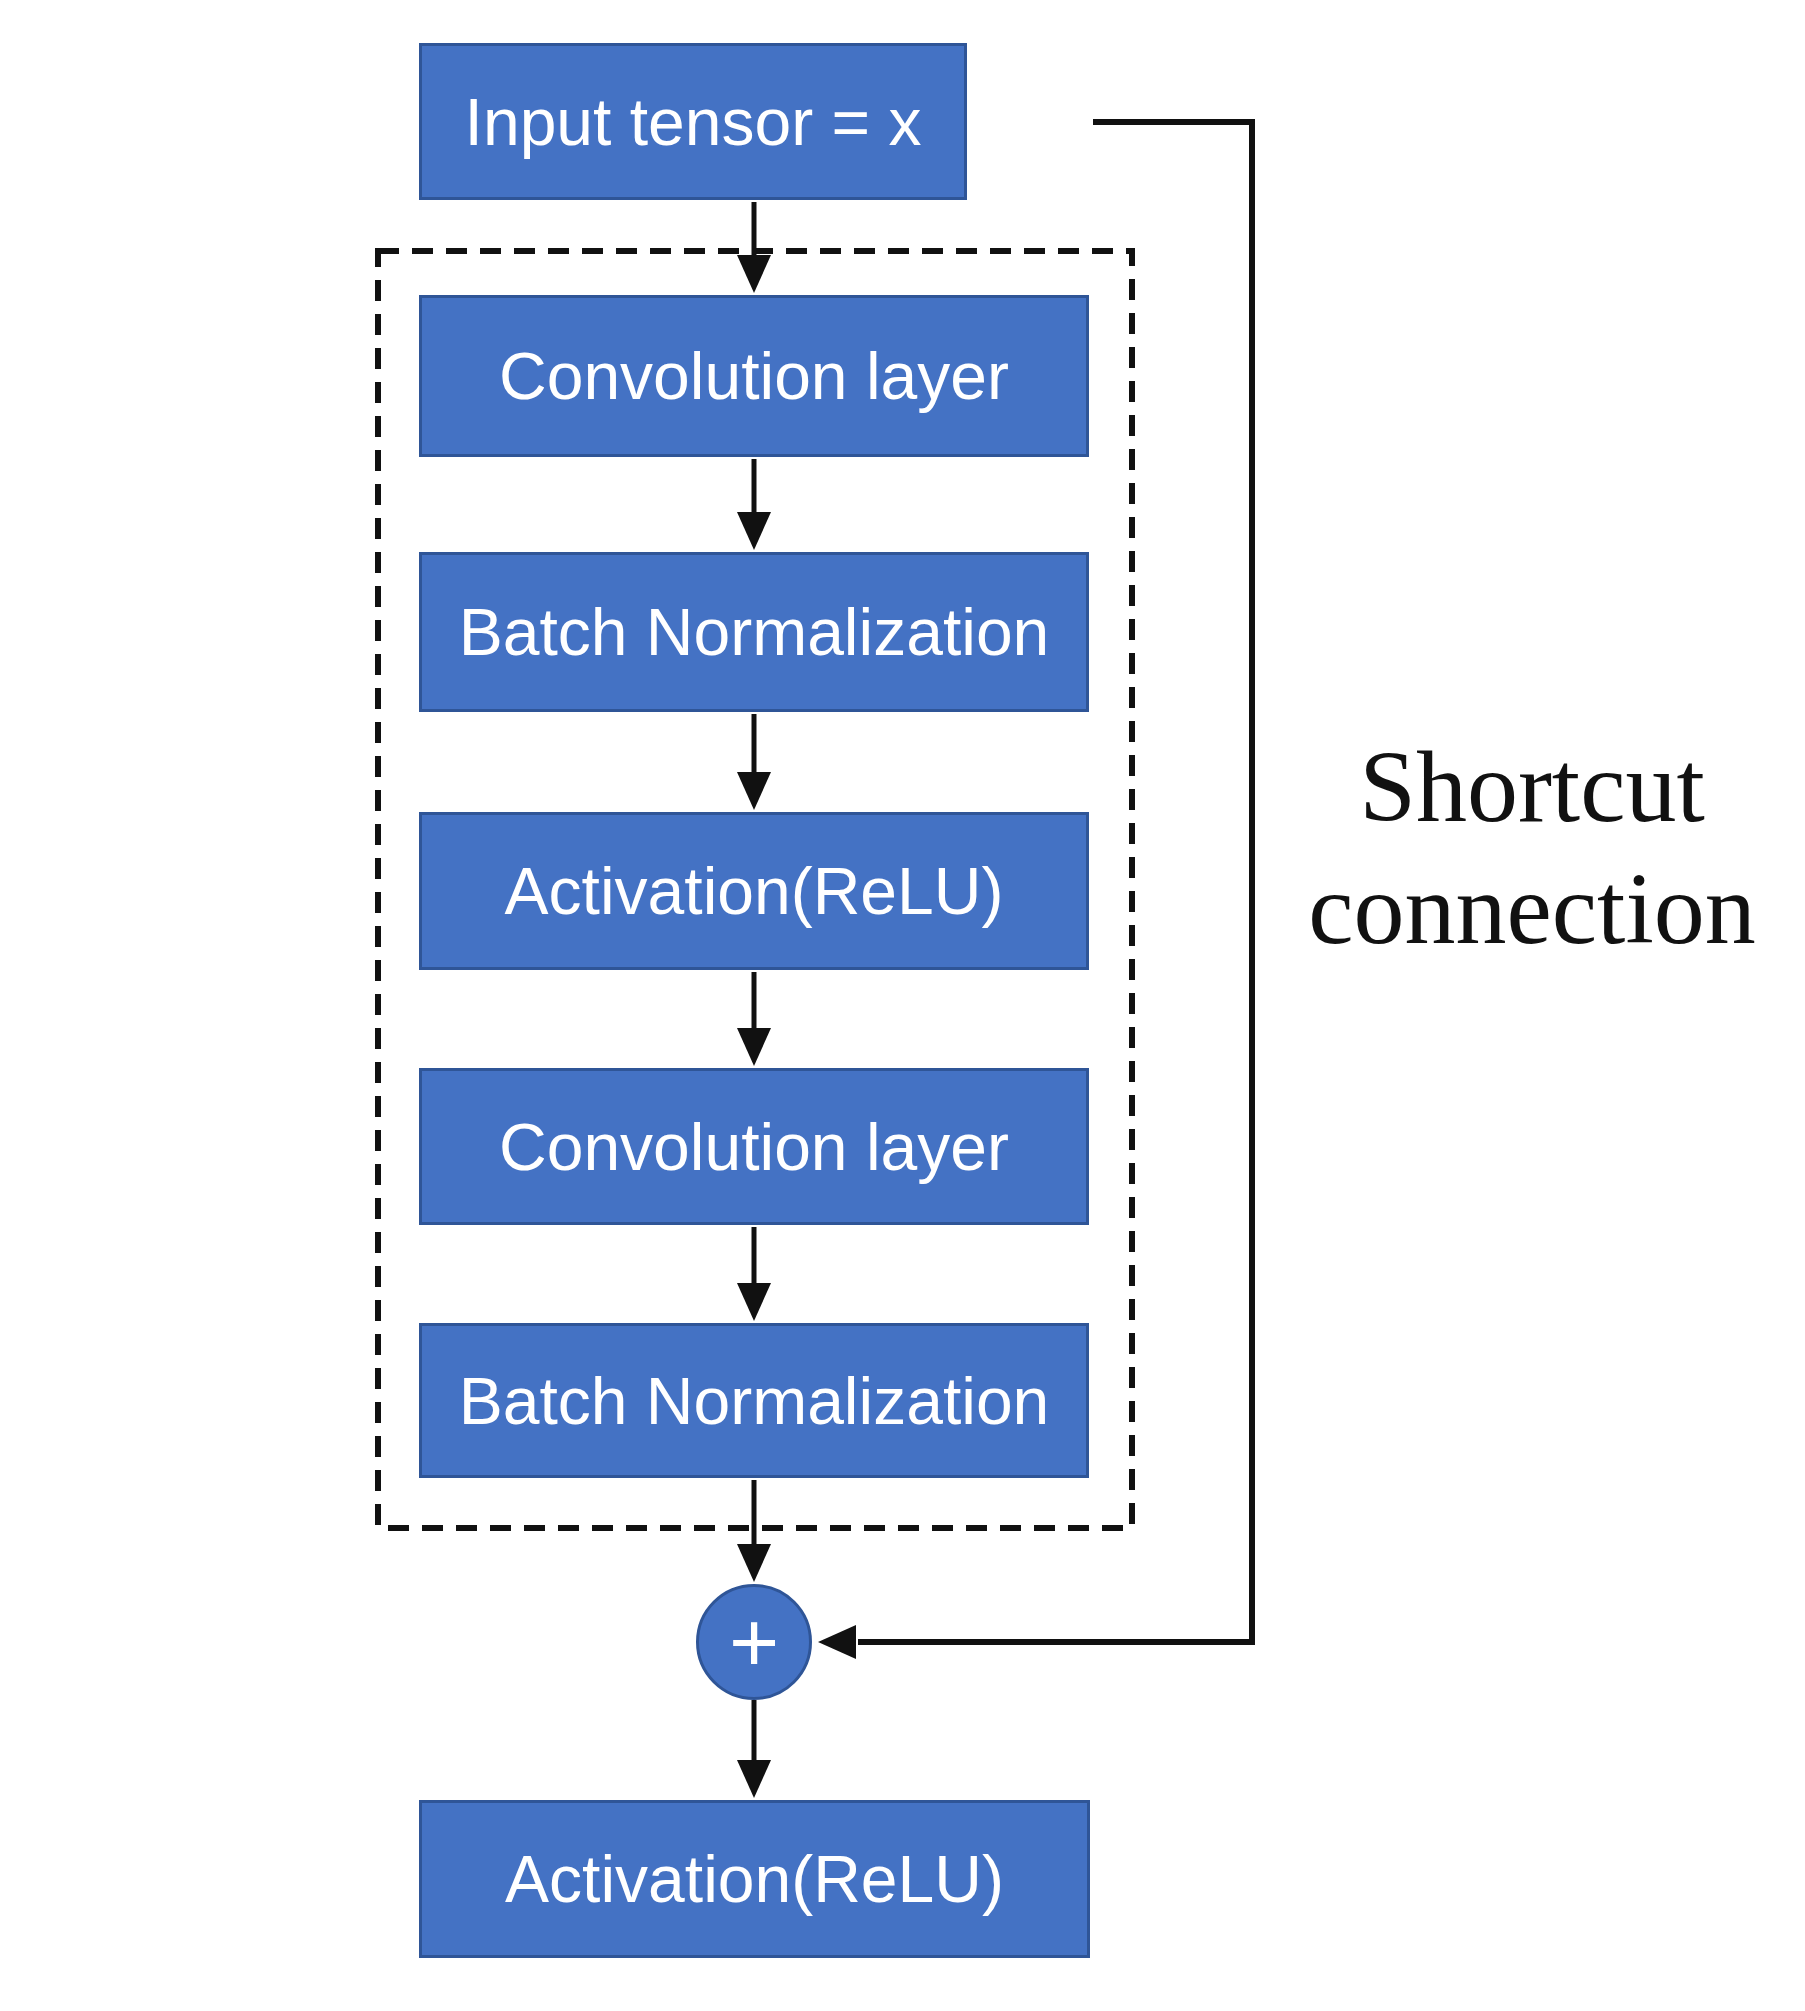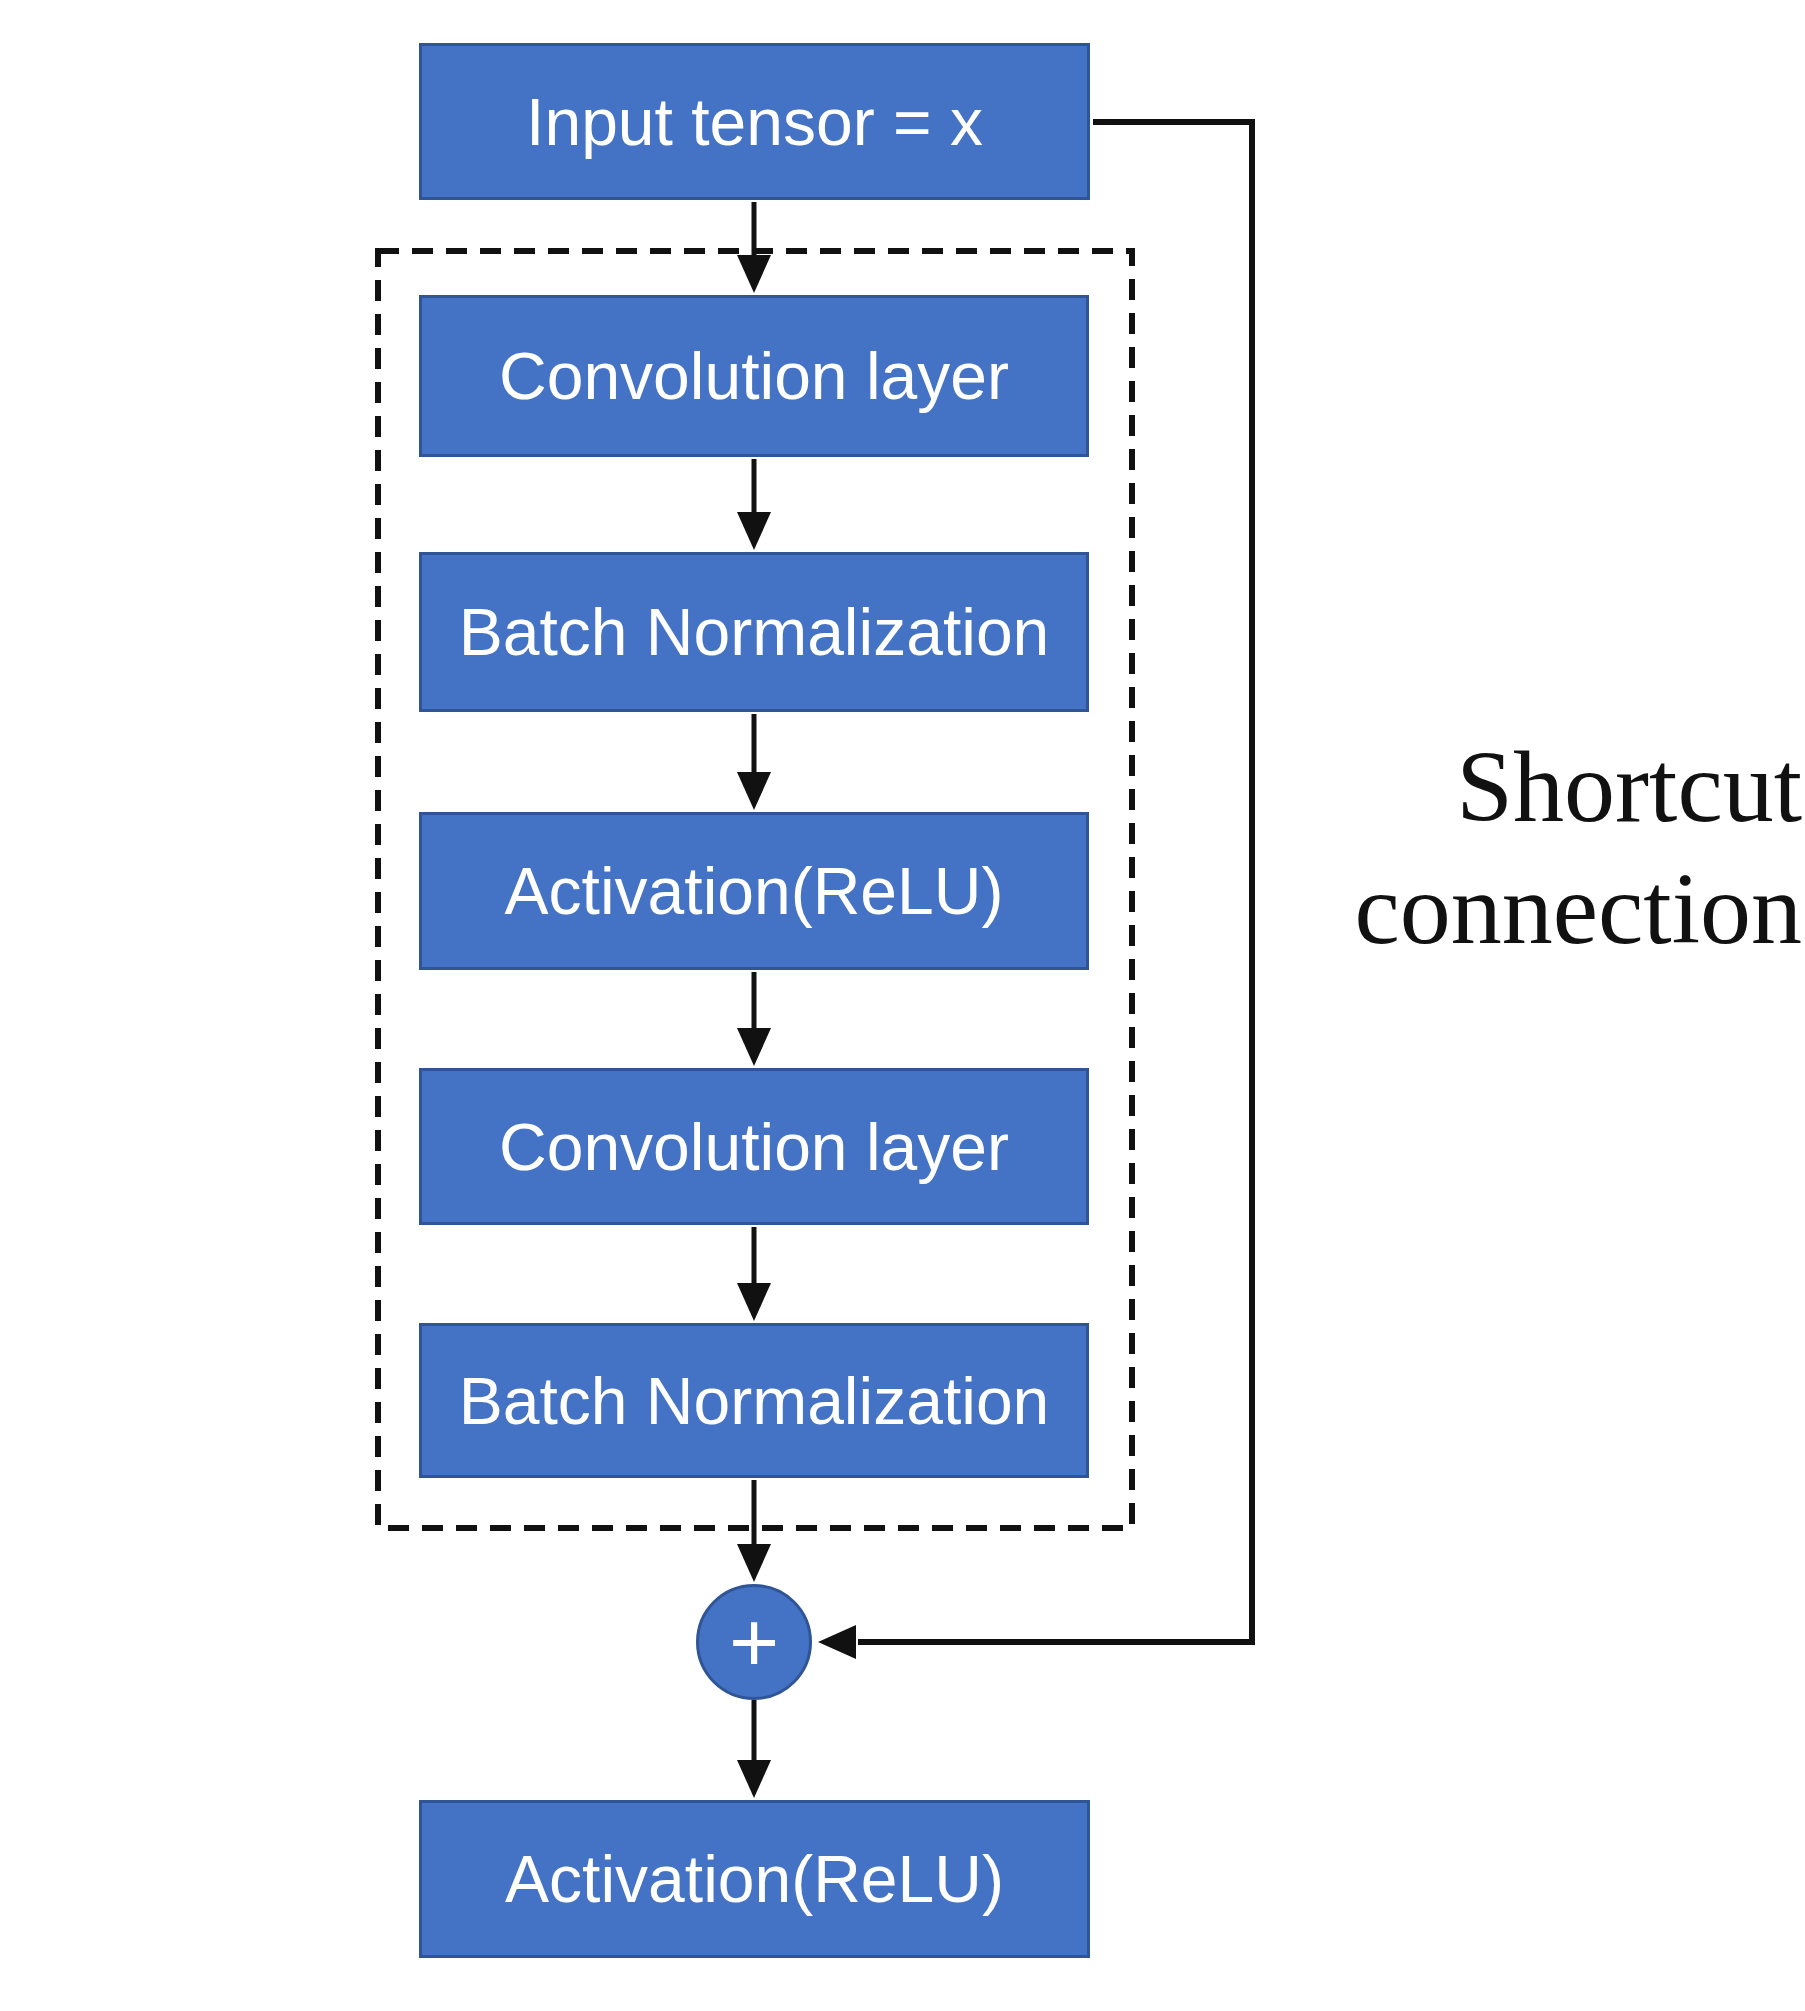--- a/index.html
+++ b/index.html
@@ -33,21 +33,21 @@
     font-size:66px;
     letter-spacing:0;
     white-space:nowrap;
     text-align:center;
   }
   .annotation{
     position:absolute;
     display:flex;align-items:center;justify-content:center;
     font-family:"Liberation Serif",serif;
     color:var(--annotation);
-    text-align:right;
+    text-align:center;
   }
   .annotation.fx{font-size:108px;}
   .annotation.equation{font-size:95px;white-space:nowrap;}
   .annotation.shortcut{font-size:102px;line-height:1.2;}
   .plus-circle{
     position:absolute;
     left:696px;top:1584px;width:116px;height:116px;
     border-radius:50%;
     background:var(--node-fill);
     border:3px solid var(--node-border);
@@ -85,21 +85,21 @@
     <line class="edge" x1="754" y1="1480" x2="754" y2="1548"></line>
     <polygon class="head" points="737,1544 771,1544 754,1582"></polygon>
 
     <line class="edge" x1="754" y1="1700" x2="754" y2="1764"></line>
     <polygon class="head" points="737,1760 771,1760 754,1798"></polygon>
 
     <path class="edge thick" d="M1093,122 H1252 V1642 H858"></path>
     <polygon class="head" points="856,1625 856,1659 818,1642"></polygon>
   </svg>
 
-  <div class="node" style="left:419px;top:43px;width:671px;height:157px;">
+  <div class="node" style="left:419px;top:43px;width:548px;height:157px;">
     <span>Input tensor = x</span>
   </div>
 
   <div class="node" style="left:419px;top:295px;width:670px;height:162px;">
     <span>Convolution layer</span>
   </div>
 
   <div class="node" style="left:419px;top:552px;width:670px;height:160px;">
     <span>Batch Normalization</span>
   </div>

